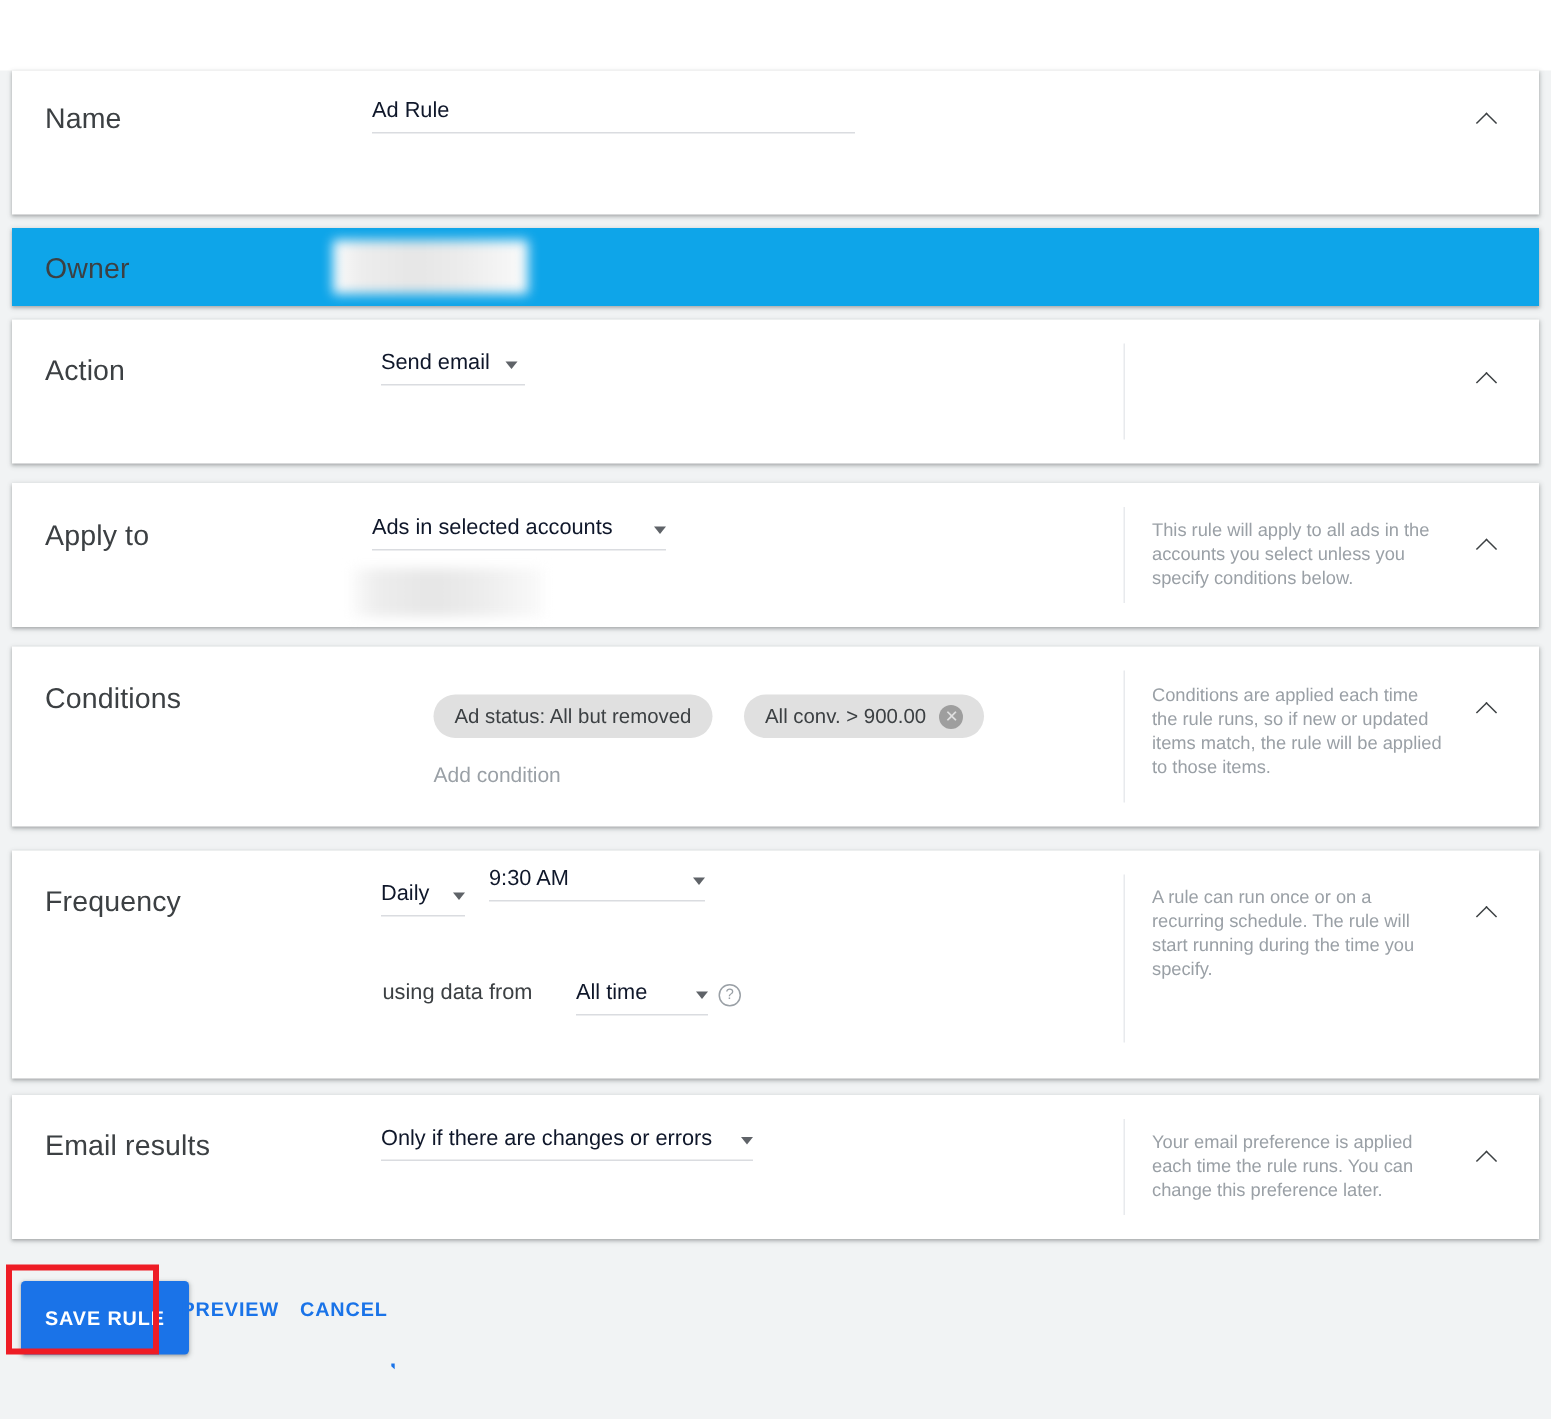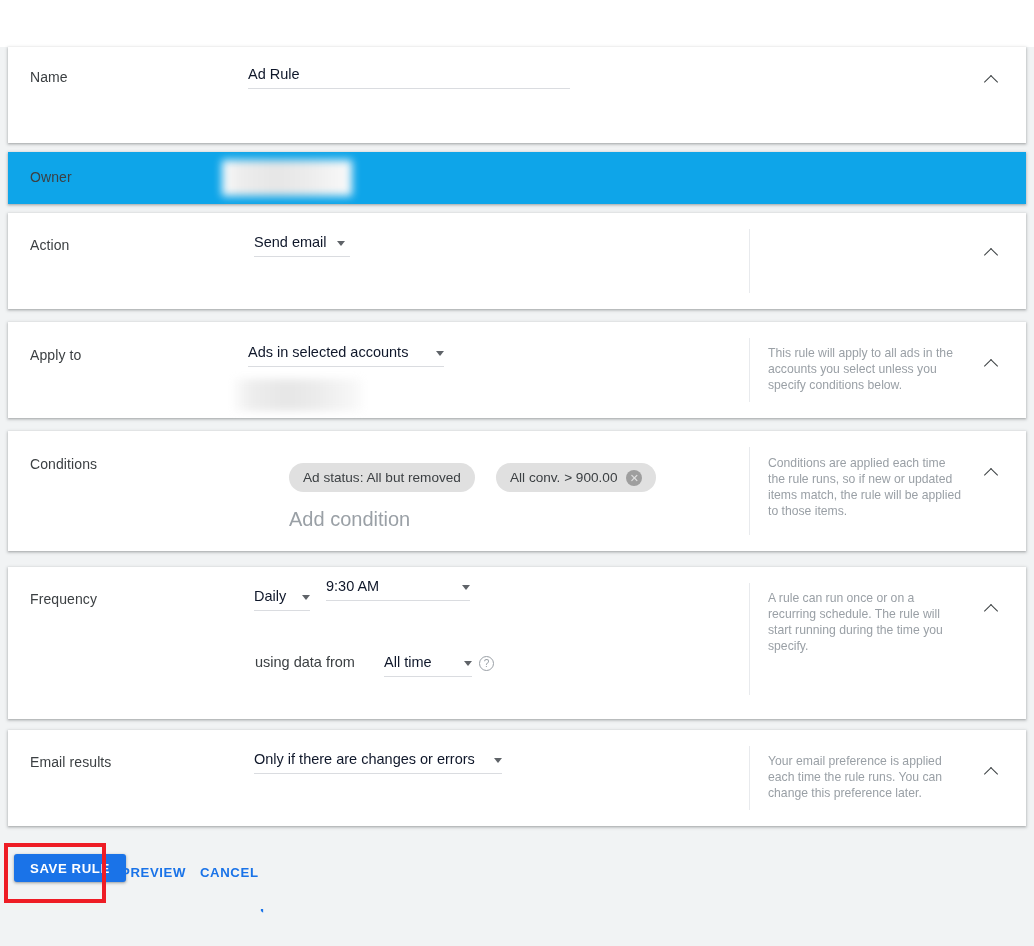--- a/index.html
+++ b/index.html
@@ -32,21 +32,21 @@
     left: 8px;
     width: 1018px;
     background: #ffffff;
     box-shadow: 0 1px 2px 0 rgba(60,64,67,.30), 0 1px 3px 1px rgba(60,64,67,.15);
   }
   .card.grey { background: #0ea5e9; }
 
   .row-label {
     position: absolute;
     left: 22px;
-    font-size: 14px;
+    font-size: 19px;
     color: #3c4043;
     letter-spacing: .1px;
     white-space: nowrap;
   }
 
   
   .ctl {
     position: absolute;
     display: flex;
     align-items: flex-end;
@@ -160,21 +160,21 @@
   
   .footer {
     position: absolute;
     left: 0; top: 837px;
     width: 1034px; height: 72px;
     background: #f1f3f4;
   }
   .save-btn {
     position: absolute;
     left: 14px; top: 854px;
-    height: 28px;
+    height: 49px;
     padding: 0 16px;
     background: #1a73e8;
     color: #ffffff;
     border: none;
     border-radius: 3px;
     font-family: "Liberation Sans", sans-serif;
     font-size: 13.2px;
     font-weight: bold;
     letter-spacing: .6px;
     cursor: pointer;
@@ -254,21 +254,21 @@
     </svg>
 
     <div class="chip" style="left:281px;top:32px;">
       <span>Ad status: All but removed</span>
     </div>
     <div class="chip" style="left:488px;top:32px;">
       <span>All conv. &gt; 900.00</span>
       <span class="x">✕</span>
     </div>
 
-    <div class="plain-text" style="left:281px;top:77px;color:#9aa0a6;font-size:20px;">Add condition</div>
+    <div class="plain-text" style="left:281px;top:77px;color:#9aa0a6;font-size:14px;">Add condition</div>
 
     <div class="helper-rule" style="top:16px;height:88px;"></div>
     <div class="helper" style="top:24px;">Conditions are applied each time the rule runs, so if new or updated items match, the rule will be applied to those items.</div>
     <div class="chev" style="top:32px;"></div>
   </div>
 
   <div class="card" style="top:567px;height:152px;">
     <div class="row-label" style="top:24px;">Frequency</div>
 
     <div class="ctl" style="left:246px;top:20px;width:56px;">

